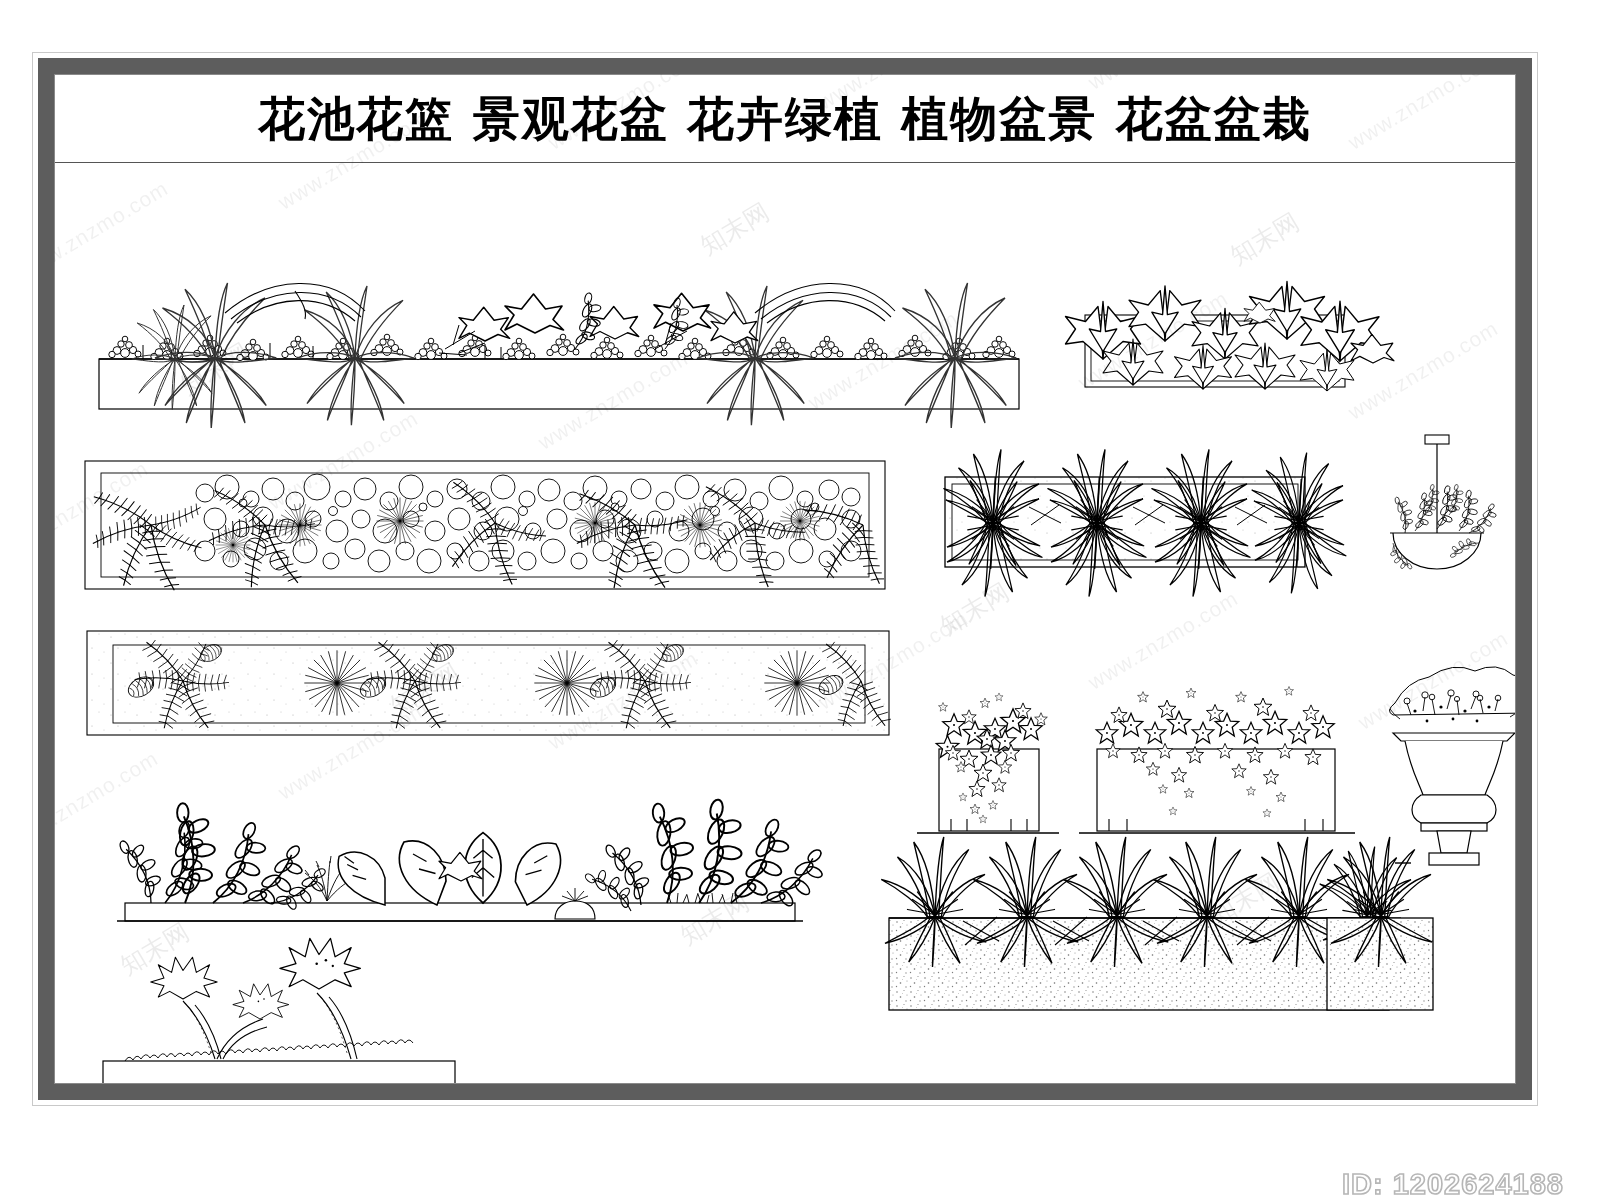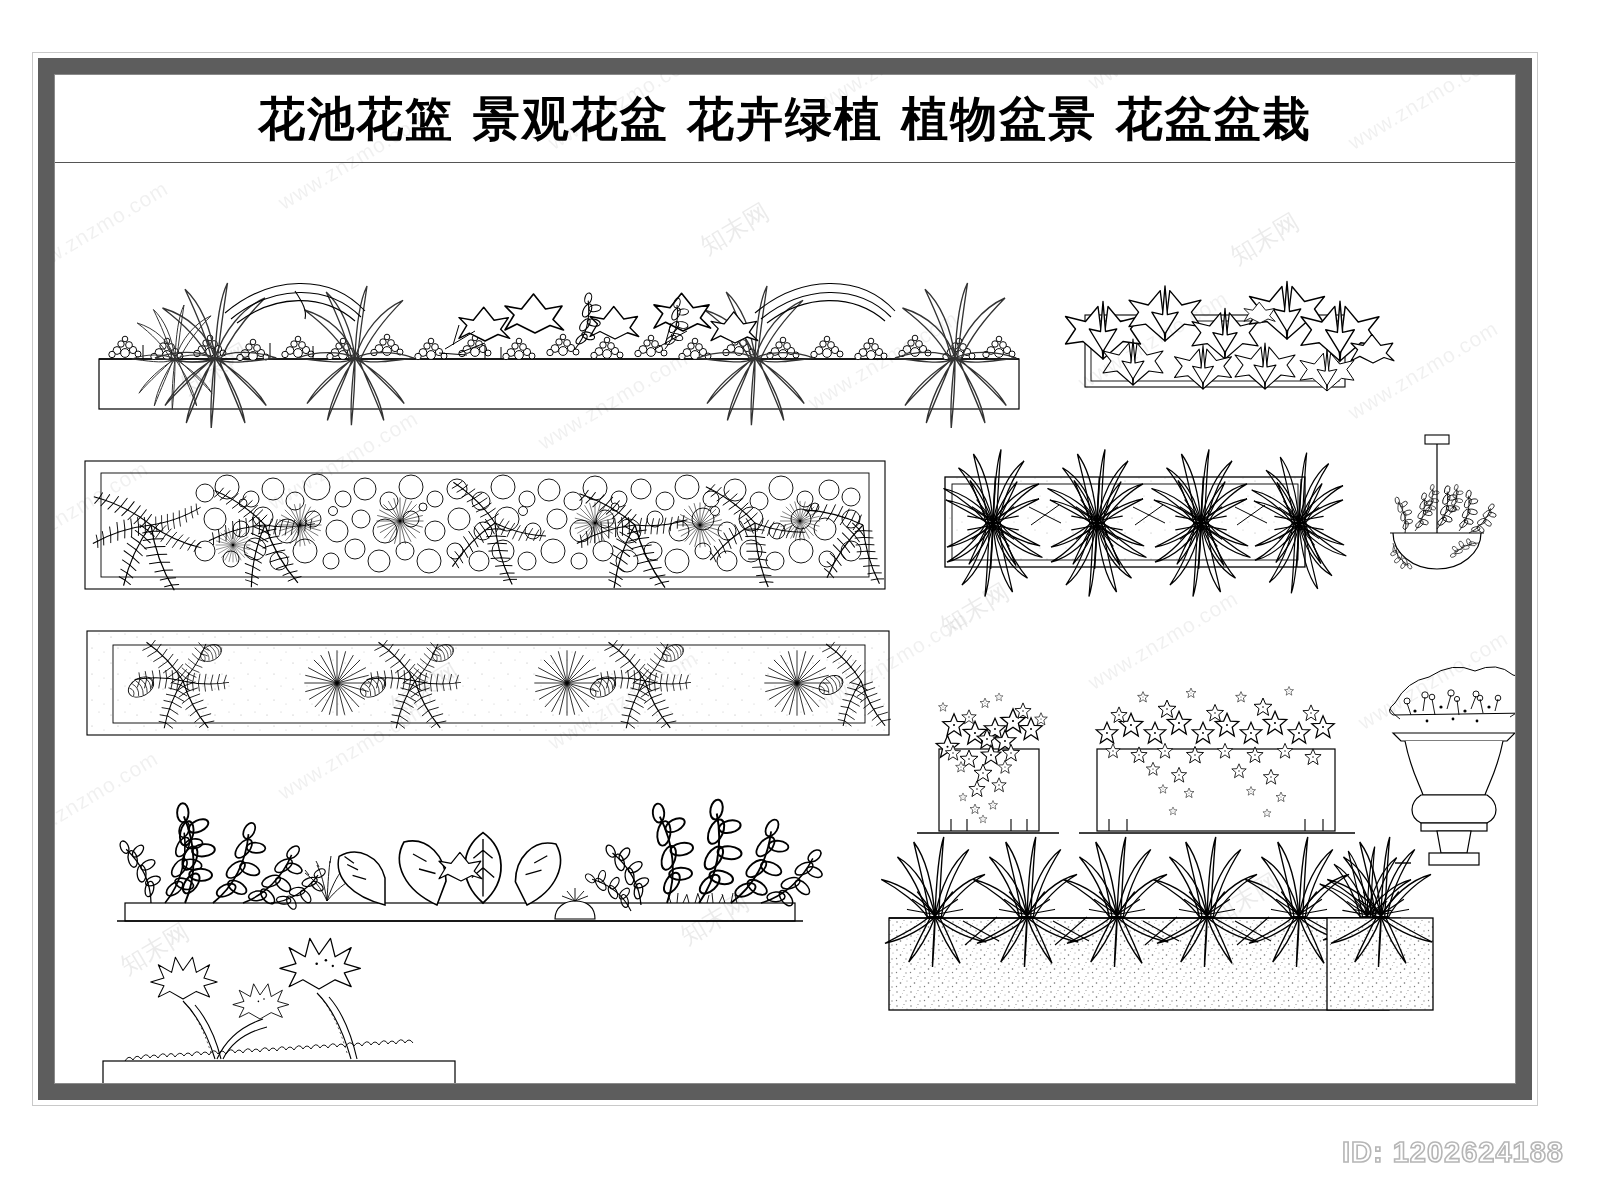--- a/index.html
+++ b/index.html
@@ -60,21 +60,21 @@
     font-family:"DejaVu Sans",sans-serif;font-weight:bold;font-size:74px;
     letter-spacing:6px;line-height:1;
     color:rgba(255,255,255,0.0);
     -webkit-text-stroke:2.5px rgba(150,150,150,.55);
     text-shadow:1px 2px 0 rgba(255,255,255,.75);
     pointer-events:none;
   }
 
   
   #id-caption{
-    position:absolute;right:36px;top:1136px;
+    position:absolute;right:36px;top:1168px;
     font-family:"Liberation Sans",sans-serif;font-size:29px;font-weight:bold;
     color:rgba(0,0,0,0);
     -webkit-text-stroke:1.6px #b6b6b6;
     letter-spacing:1px;
   }
 </style>
 </head>
 <body>
 
 <div id="stage">

